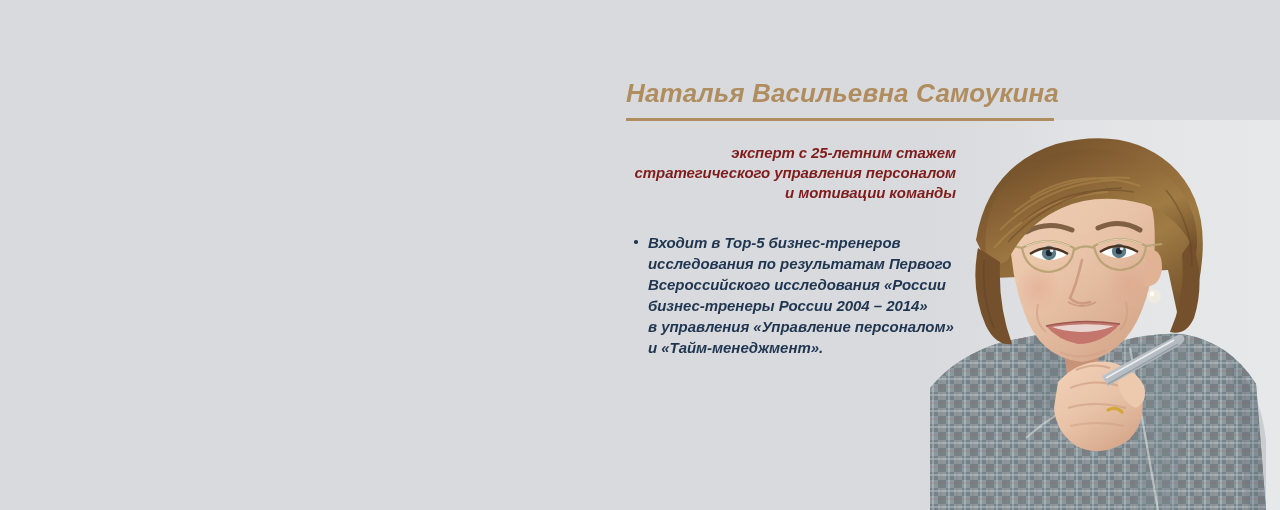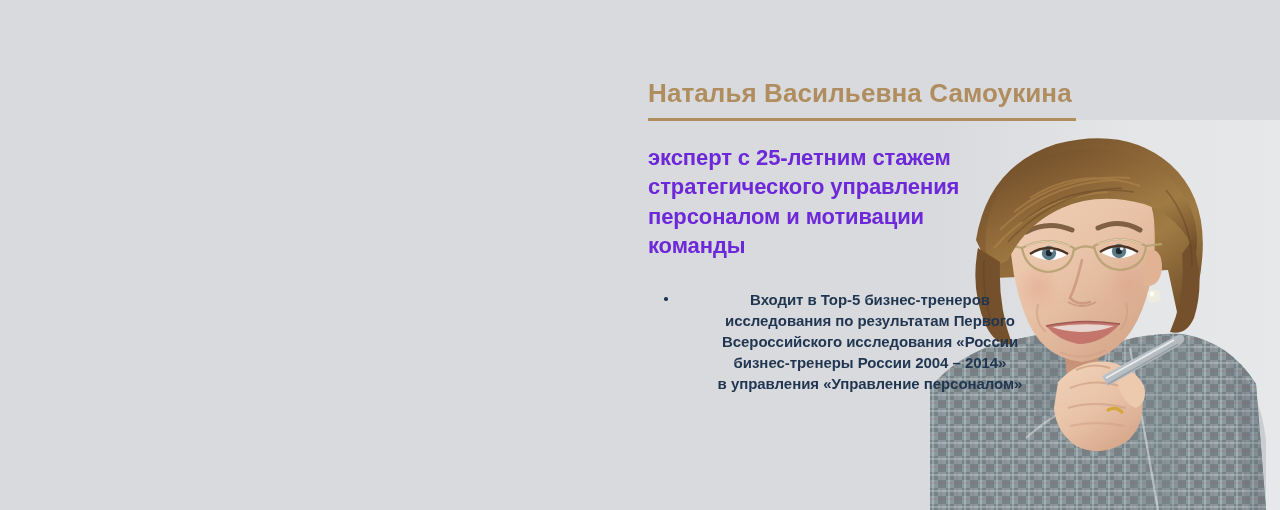--- a/index.html
+++ b/index.html
@@ -31,23 +31,24 @@
     top: 120px;
     width: 350px;
     height: 390px;
     overflow: hidden;
   }
   .photo-svg { display: block; width: 350px; height: 390px; }
 
   
   .content {
     position: absolute;
-    left: 648px;
+    left: 626px;
     top: 78px;
     width: 430px;
+    font-style: italic;
   }
 
   .name-title {
     font-size: 26px;
     font-weight: 600;
     letter-spacing: 0.1px;
     color: #b08d5f;
     line-height: 1.2;
     margin: 0;
     white-space: nowrap;
@@ -55,34 +56,34 @@
 
   .gold-rule {
     margin-top: 9px;
     width: 428px;
     height: 3px;
     background: #b08d5f;
   }
 
   .lede {
     margin-top: 22px;
-    font-size: 22px;
+    font-size: 15px;
     font-weight: 600;
     line-height: 1.33;
-    color: #6d28d9;
+    color: #7f1d1d;
     width: 330px;
     letter-spacing: -0.1px;
+    text-align: right;
   }
 
   .bullet-list {
-    margin: 16px;
+    margin: 8px;
     padding: 0;
     list-style: none;
     margin-top: 29px;
-    text-align: center;
   }
   .bullet-item {
     position: relative;
     padding-left: 14px;
     font-size: 15px;
     font-weight: 700;
     line-height: 1.40;
     color: #1f3550;
     letter-spacing: -0.05px;
   }
@@ -310,17 +311,18 @@
     <p class="lede">эксперт с 25-летним стажем стратегического управления персоналом и мотивации команды</p>
 
     <ul class="bullet-list">
       <li class="bullet-item">
         <span class="bullet-dot"></span>
         <span class="bullet-line">Входит в Top-5 бизнес-тренеров</span>
         <span class="bullet-line">исследования по результатам Первого</span>
         <span class="bullet-line">Всероссийского исследования «России</span>
         <span class="bullet-line">бизнес-тренеры России 2004 – 2014»</span>
         <span class="bullet-line">в управления «Управление персоналом»</span>
+        <span class="bullet-line">и «Тайм-менеджмент».</span>
       </li>
     </ul>
 
   </div>
 </div>
 
 </body></html>

